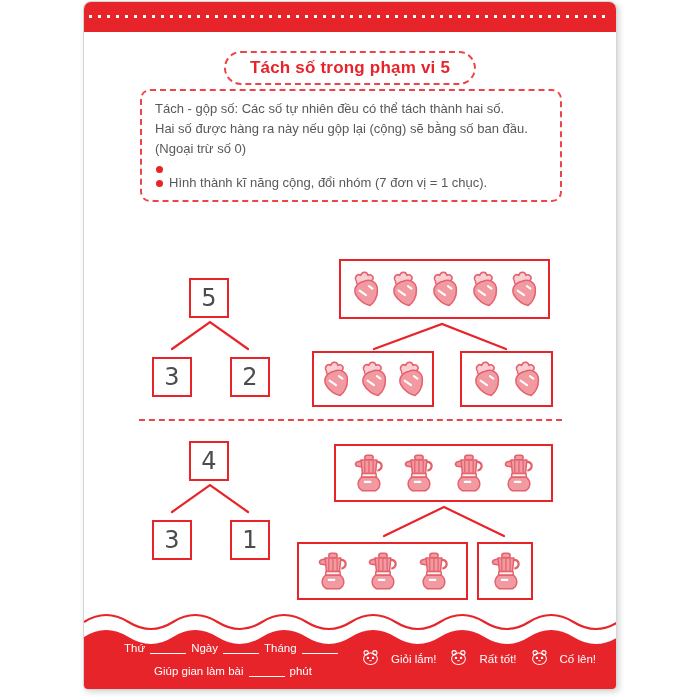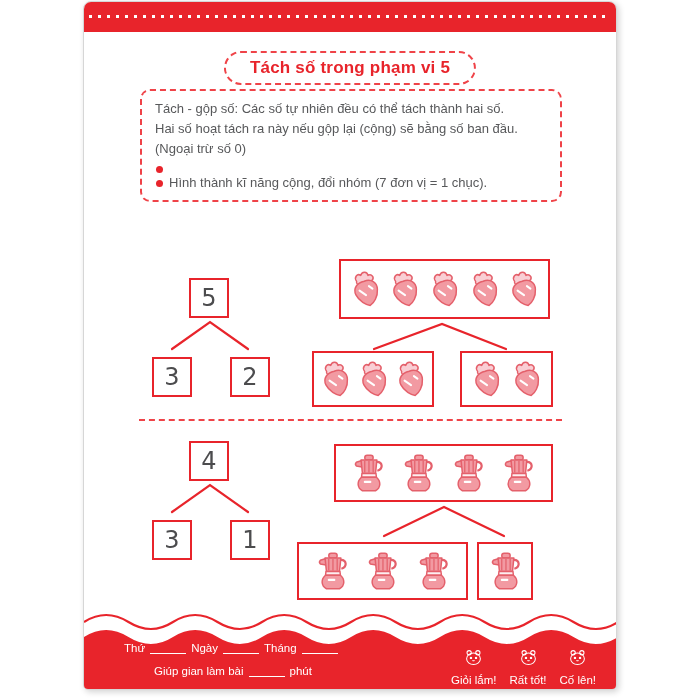--- a/index.html
+++ b/index.html
@@ -32,37 +32,37 @@
   .group-box svg{display:block;}
   .divider{position:absolute;left:55px;top:417px;width:423px;border-top:2.5px dashed #ef4348;}
   .wave-svg{position:absolute;left:0;top:596px;width:534px;height:94px;}
   .footer-item{position:absolute;z-index:3;color:#fff;}
   .write-line{display:flex;align-items:flex-end;gap:5px;font-size:11.5px;white-space:nowrap;}
   .blank{display:inline-block;width:36px;height:11px;border-bottom:1.5px solid #fff;}
   .page-circle{left:245px;top:635px;width:46px;height:46px;border-radius:50%;background:#fff;
          display:flex;align-items:center;justify-content:center;
          color:#e8242b;font-weight:bold;font-size:19px;}
   .badges{right:20px;top:646px;display:flex;gap:13px;align-items:center;}
-  .badge{display:flex;align-items:center;gap:5px;font-size:11.5px;white-space:nowrap;flex-direction:column;}
+  .badge{display:flex;align-items:center;gap:11px;font-size:11.5px;white-space:nowrap;}
 </style>
 </head>
 <body>
 
 <div class="stage">
   <div class="sheet">
 
     <div class="top-band">
       <div class="dotted-line"></div>
     </div>
 
     <div class="title-box">Tách số trong phạm vi 5</div>
 
     <div class="info-box">
       <div class="info-line">Tách - gộp số: Các số tự nhiên đều có thể tách thành hai số.</div>
-      <div class="info-line">Hai số hoạt tách ra này nếu gộp lại (cộng) sẽ bằng số ban đầu.</div>
+      <div class="info-line">Hai số được hàng ra này nếu gộp lại (cộng) sẽ bằng số ban đầu.</div>
       <div class="info-line">(Ngoại trừ số 0)</div>
       <div class="bullet-row">
         <span class="bullet-dot"></span>
       </div>
       <div class="bullet-row">
         <span class="bullet-dot"></span>
         <span>Hình thành kĩ năng cộng, đổi nhóm (7 đơn vị = 1 chục).</span>
       </div>
     </div>
 

